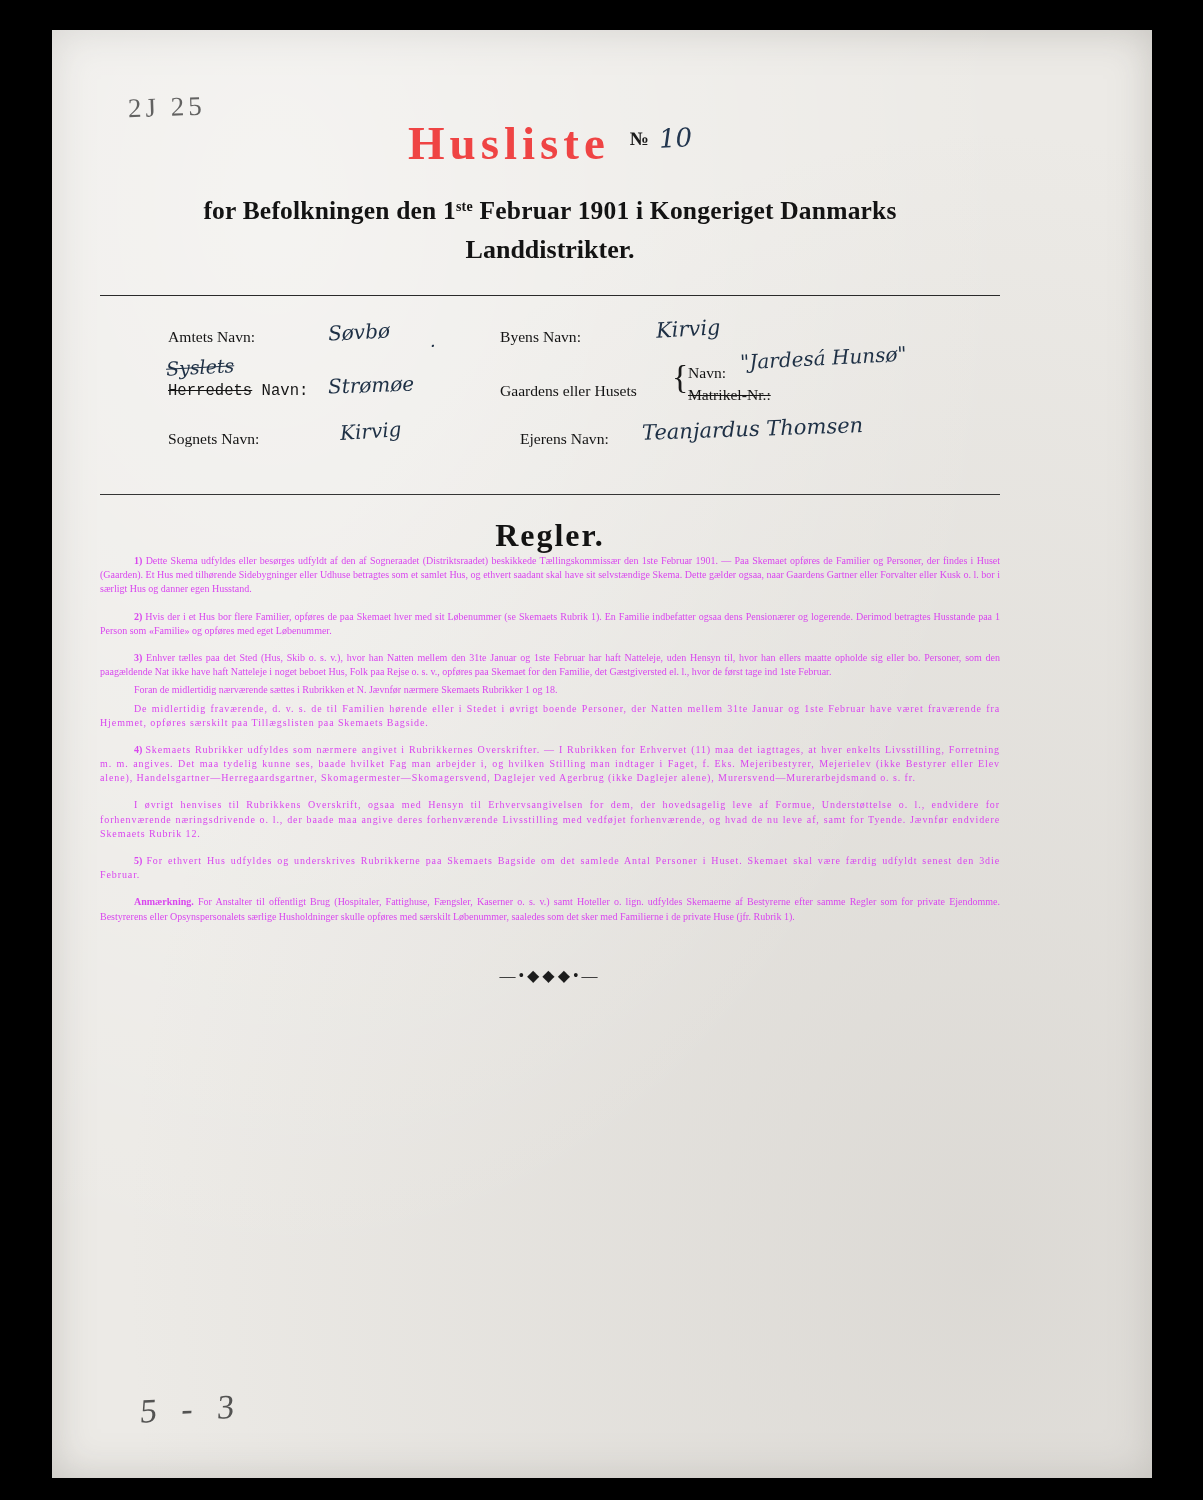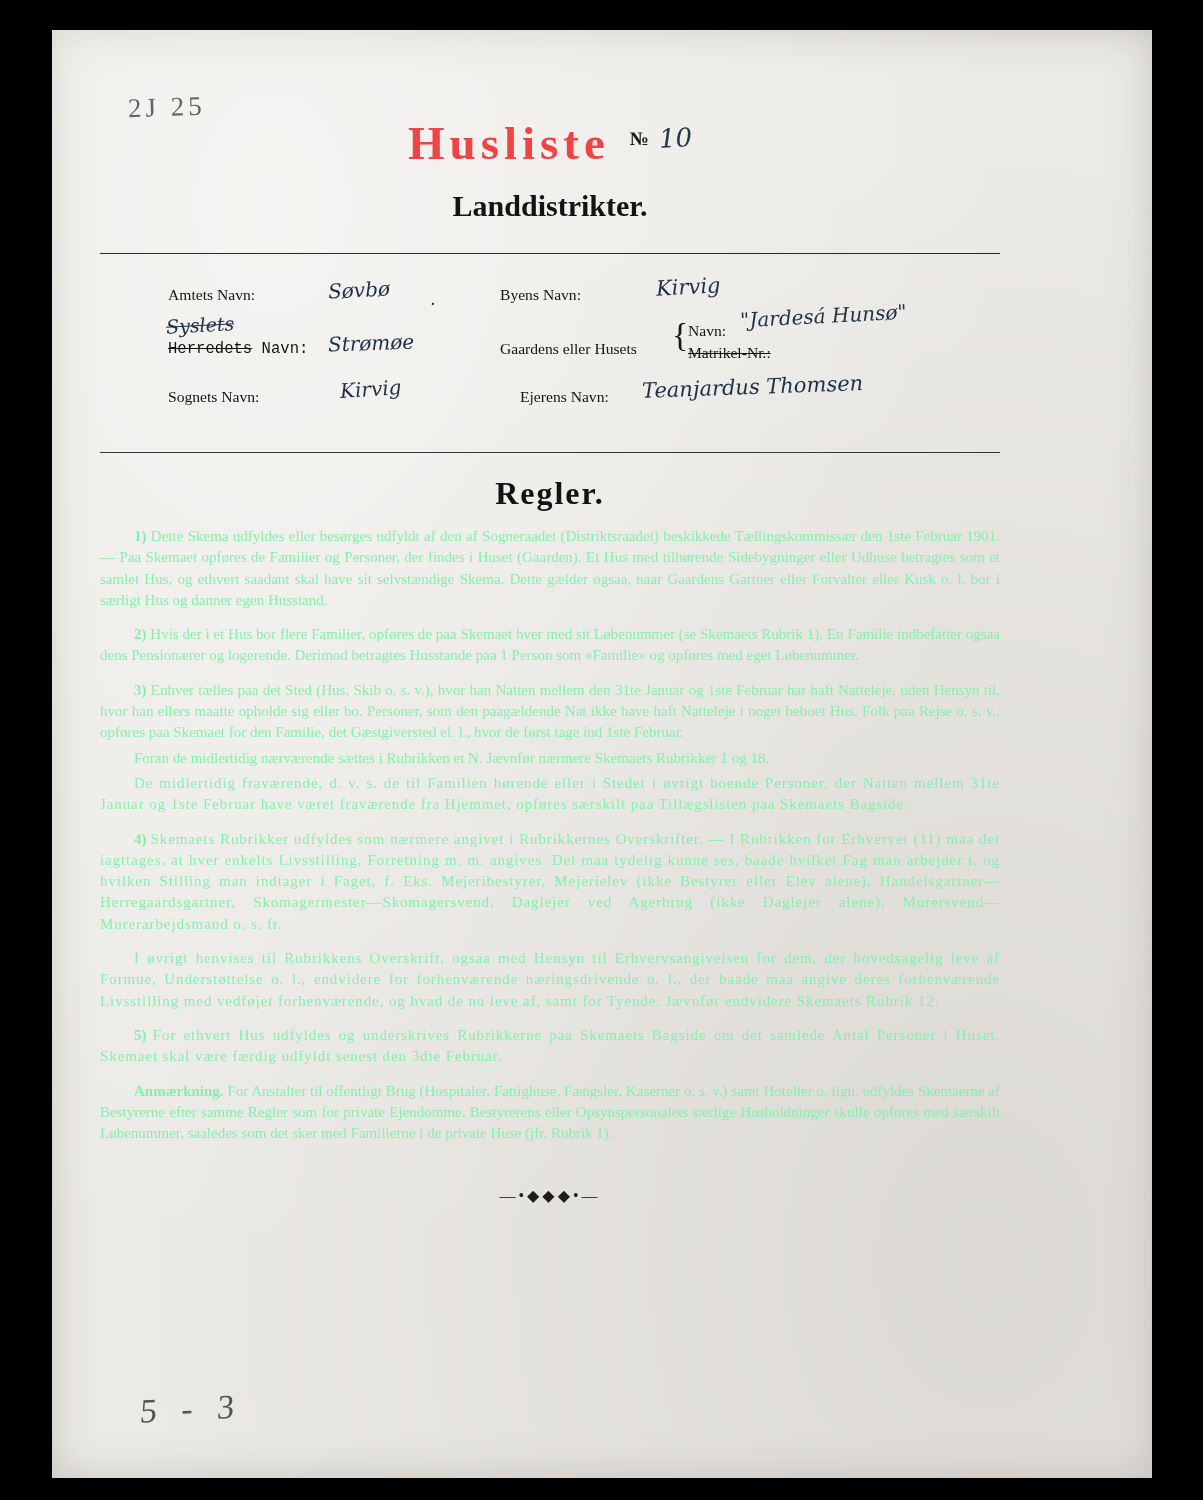--- a/index.html
+++ b/index.html
@@ -105,22 +105,22 @@
     color: #131313;
     letter-spacing: 0.2px;
   }
   .subtitle sup {
     font-size: 14px;
     vertical-align: 8px;
   }
   .subtitle2 {
     text-align: center;
     font-weight: bold;
-    font-size: 30px;
-    margin-top: 19px;
+    font-size: 26px;
+    margin-top: 9px;
     color: #131313;
   }
   .rule {
     border: 0;
     border-top: 1.6px solid #2a2a2a;
     margin: 30px 0 0 0;
     width: 100%;
   }
   .rule.thin {
     border-top: 1.3px solid #353535;
@@ -157,24 +157,23 @@
   }
   .regler {
     text-align: center;
     font-weight: bold;
     font-size: 32px;
     letter-spacing: 2px;
     margin-top: 22px;
     color: #131313;
   }
   .rules {
-    margin-top: 14px;
-    font-size: 15px;
+    font-size: 10px;
     line-height: 1.42;
-    color: #86efac;
+    color: #d946ef;
     text-align: justify;
   }
   .rules p {
     margin: 0 0 13px 0;
     text-indent: 34px;
   }
   .rules p.ind2 { text-indent: 34px; margin-bottom: 4px; }
   .rules b { font-weight: bold; }
   .sp { letter-spacing: 0.9px; }
   .ornament {
@@ -197,20 +196,23 @@
   <div class="bottom-num">5 - 3</div>
 
   <div class="content">
 
     <div class="title-row">
       <span class="title-main">Husliste</span>
       <span class="title-no">№</span>
       <span class="title-no-hand">10</span>
     </div>
 
+    <div class="subtitle">
+      <span>for Befolkningen den 1</span><sup>ste</sup><span> Februar 1901 i Kongeriget Danmarks</span>
+    </div>
     <div class="subtitle2">Landdistrikter.</div>
 
     <hr class="rule">
 
     <div class="fields">
 
       <div class="fl" style="left:68px; top:14px;">Amtets Navn:</div>
       <div class="hand" style="left:228px; top:6px; font-size:20px; transform:rotate(-3deg);">Søvbø</div>
       <div class="hand" style="left:330px; top:16px; font-size:18px;">.</div>
 

